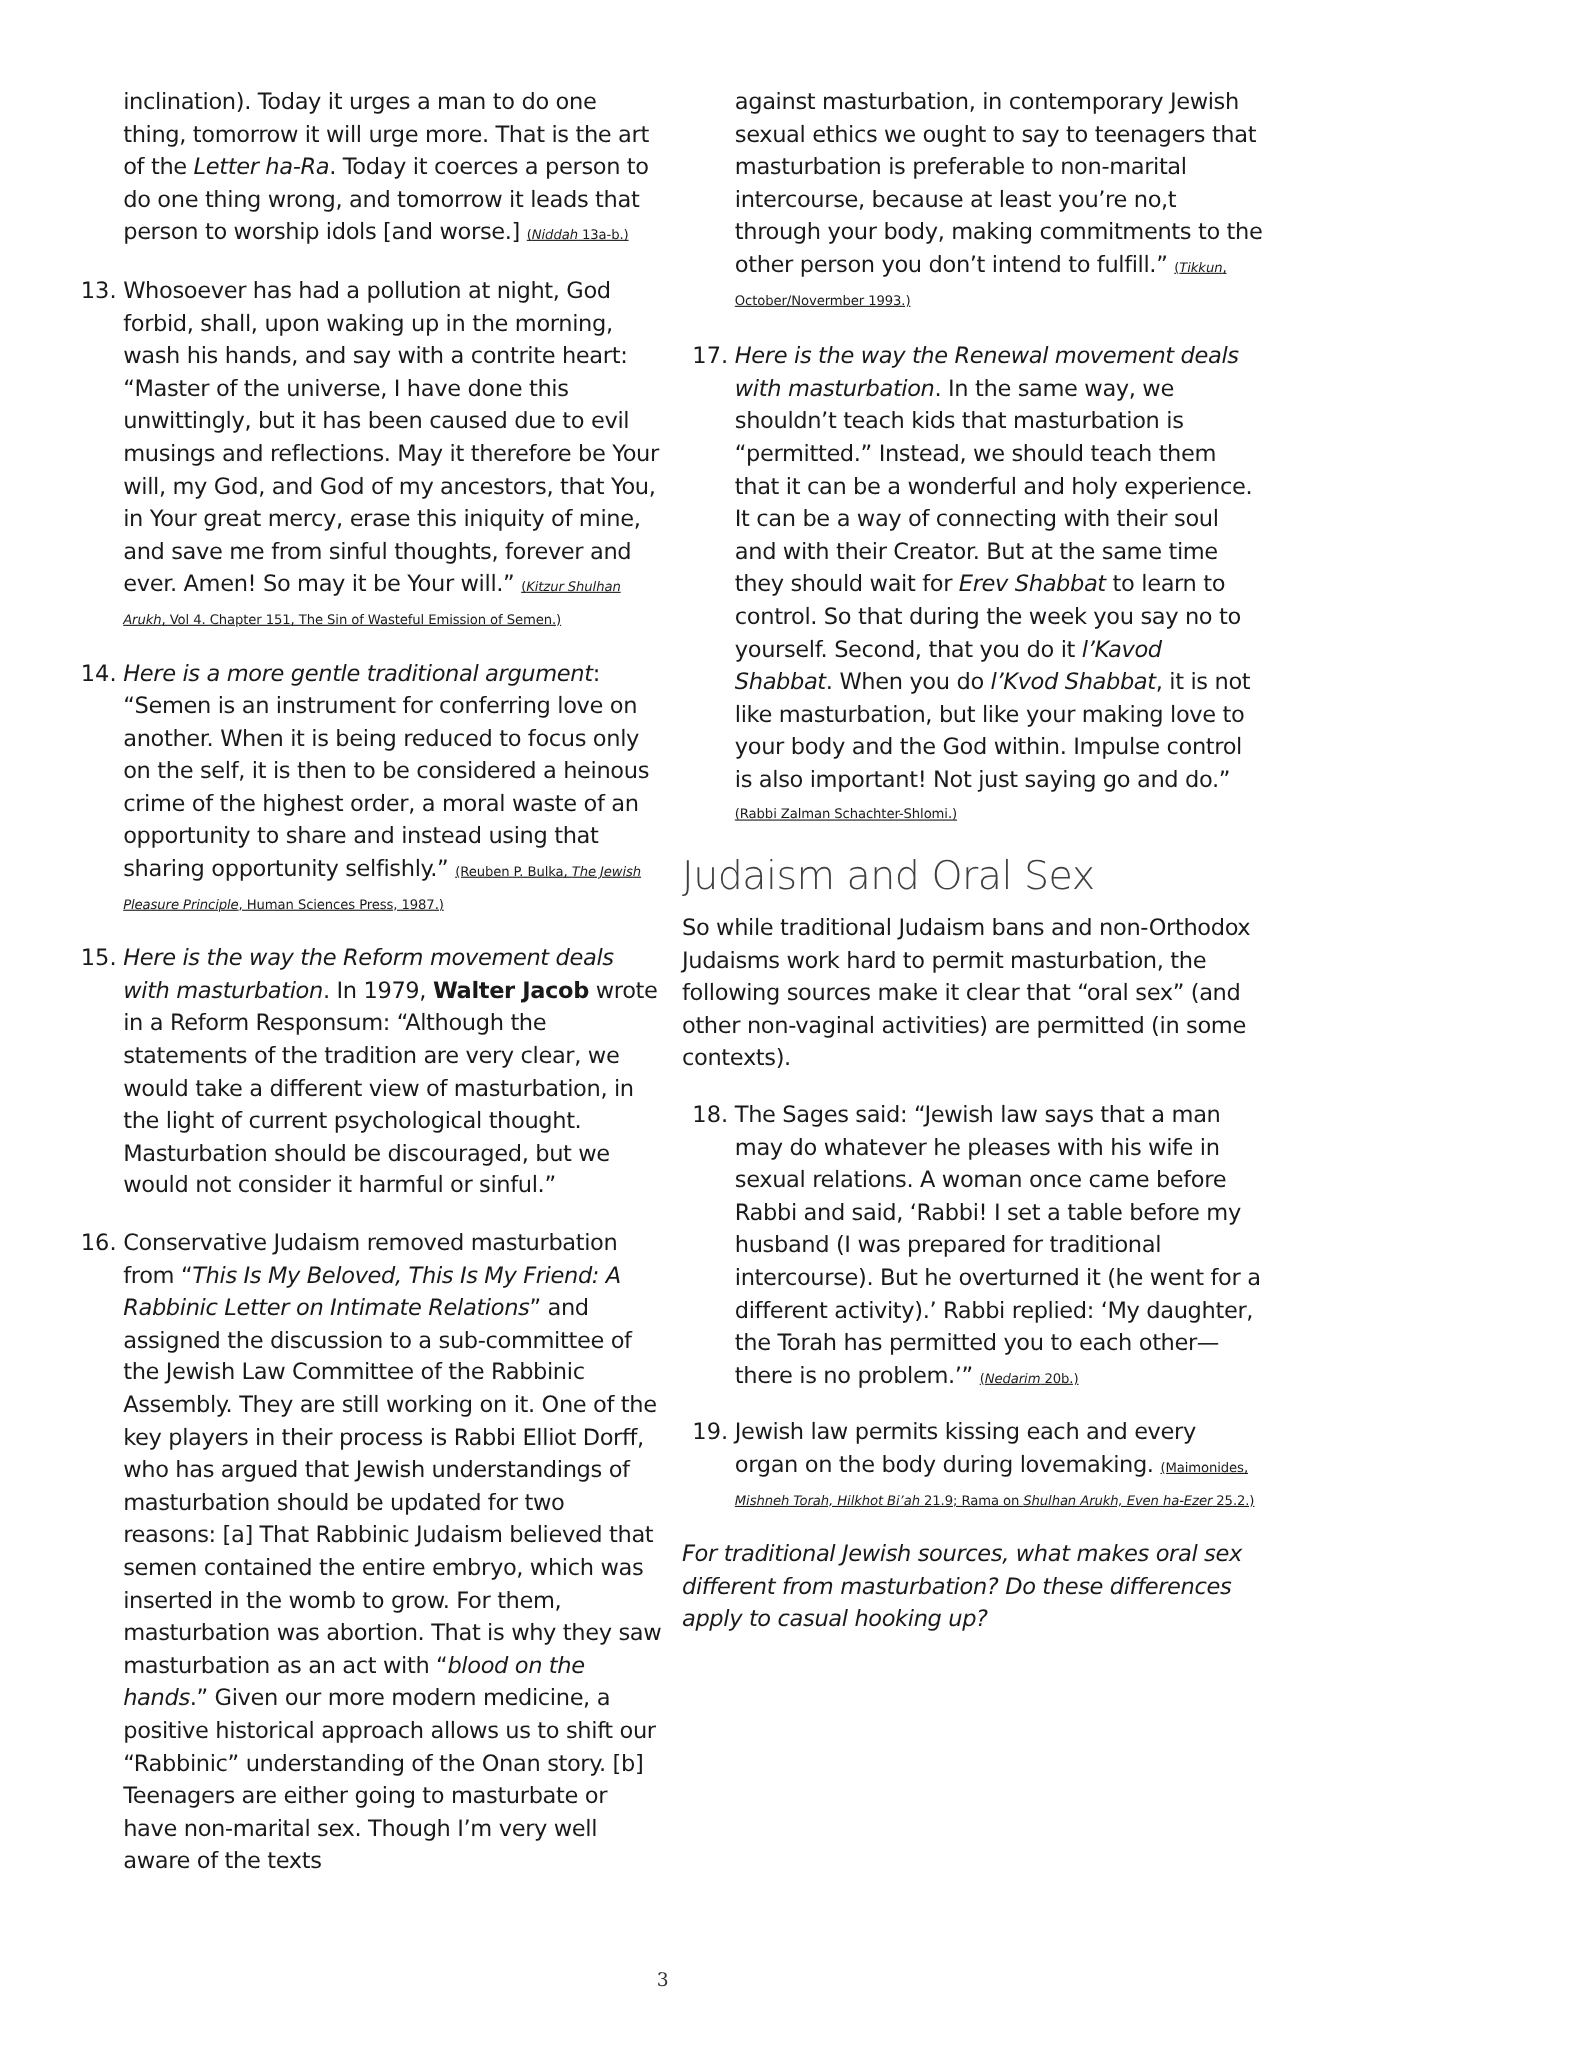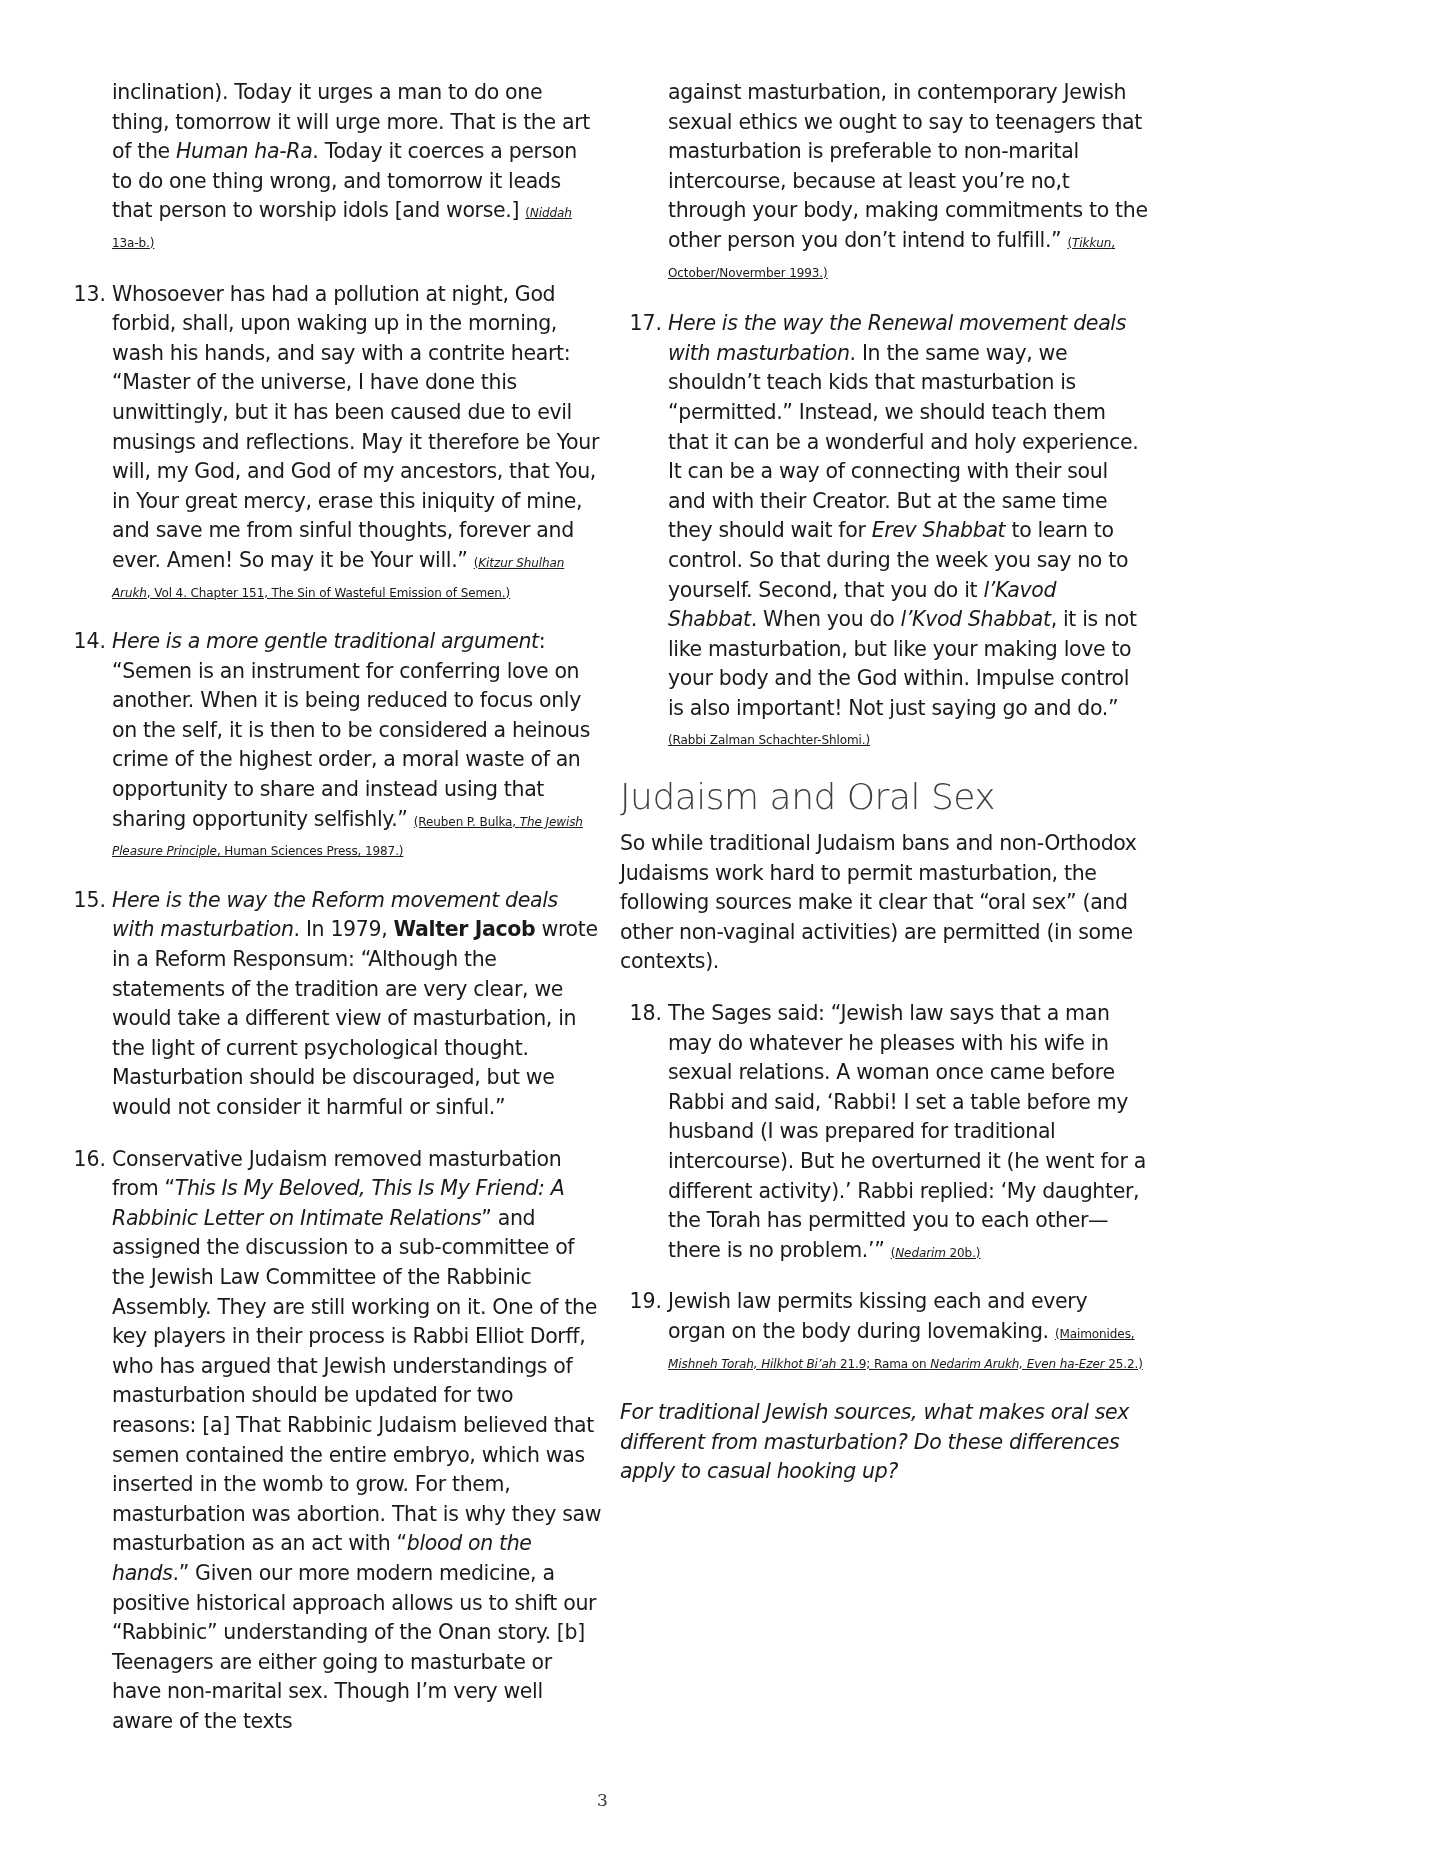--- a/index.html
+++ b/index.html
@@ -19,21 +19,21 @@
   .page-num { position:absolute; left:597px; top:1790px; font-family:"DejaVu Serif", serif; font-size:17px; color:#333; }
   i, em { font-style:italic; }
   b { font-weight:bold; }
 </style>
 </head>
 <body>
 
 <div class="col col-left">
 
   <p class="p item" style="margin-bottom:24px;">
-    <span>inclination). Today it urges a man to do one thing, tomorrow it will urge more. That is the art of the </span><i>Human ha-Ra</i><span>. Today it coerces a person to do one thing wrong, and tomorrow it leads that person to worship idols [and worse.] </span><span class="cite"><span>(</span><i>Niddah</i><span> 13a-b.)</span></span>
+    <span>inclination). Today it urges a man to do one thing, tomorrow it will urge more. That is the art of the </span><i>Letter ha-Ra</i><span>. Today it coerces a person to do one thing wrong, and tomorrow it leads that person to worship idols [and worse.] </span><span class="cite"><span>(</span><i>Niddah</i><span> 13a-b.)</span></span>
   </p>
 
   <div class="item">
     <span class="num">13.</span>
     <p class="p"><span>Whosoever has had a pollution at night, God forbid, shall, upon waking up in the morning, wash his hands, and say with a contrite heart: “Master of the universe, I have done this unwittingly, but it has been caused due to evil musings and reflections. May it therefore be Your will, my God, and God of my ancestors, that You, in Your great mercy, erase this iniquity of mine, and save me from sinful thoughts, forever and ever. Amen! So may it be Your will.” </span><span class="cite"><span>(</span><i>Kitzur Shulhan Arukh</i><span>, Vol 4. Chapter 151, The Sin of Wasteful Emission of Semen.)</span></span></p>
   </div>
 
   <div class="item">
     <span class="num">14.</span>
     <p class="p"><i>Here is a more gentle traditional argument</i><span>: “Semen is an instrument for conferring love on another. When it is being reduced to focus only on the self, it is then to be considered a heinous crime of the highest order, a moral waste of an opportunity to share and instead using that sharing opportunity selfishly.” </span><span class="cite"><span>(Reuben P. Bulka, </span><i>The Jewish Pleasure Principle</i><span>, Human Sciences Press, 1987.)</span></span></p>
@@ -67,21 +67,21 @@
   <p class="p intro">So while traditional Judaism bans and non-Orthodox Judaisms work hard to permit masturbation, the following sources make it clear that “oral sex” (and other non-vaginal activities) are permitted (in some contexts).</p>
 
   <div class="right-list">
     <div class="item">
       <span class="num">18.</span>
       <p class="p"><span>The Sages said: “Jewish law says that a man may do whatever he pleases with his wife in sexual relations. A woman once came before Rabbi and said, ‘Rabbi! I set a table before my husband (I was prepared for traditional intercourse). But he overturned it (he went for a different activity).’ Rabbi replied: ‘My daughter, the Torah has permitted you to each other—there is no problem.’” </span><span class="cite"><span>(</span><i>Nedarim</i><span> 20b.)</span></span></p>
     </div>
 
     <div class="item">
       <span class="num">19.</span>
-      <p class="p"><span>Jewish law permits kissing each and every organ on the body during lovemaking. </span><span class="cite"><span>(Maimonides, </span><i>Mishneh Torah, Hilkhot Bi’ah</i><span> 21.9; Rama on </span><i>Nedarim Arukh, Even ha-Ezer</i><span> 25.2.)</span></span></p>
+      <p class="p"><span>Jewish law permits kissing each and every organ on the body during lovemaking. </span><span class="cite"><span>(Maimonides, </span><i>Mishneh Torah, Hilkhot Bi’ah</i><span> 21.9; Rama on </span><i>Shulhan Arukh, Even ha-Ezer</i><span> 25.2.)</span></span></p>
     </div>
 
   </div>
 
   <p class="q">For traditional Jewish sources, what makes oral sex different from masturbation? Do these differences apply to casual hooking up?</p>
 </div>
 
 <div class="page-num">3</div>
 
 </body></html>

